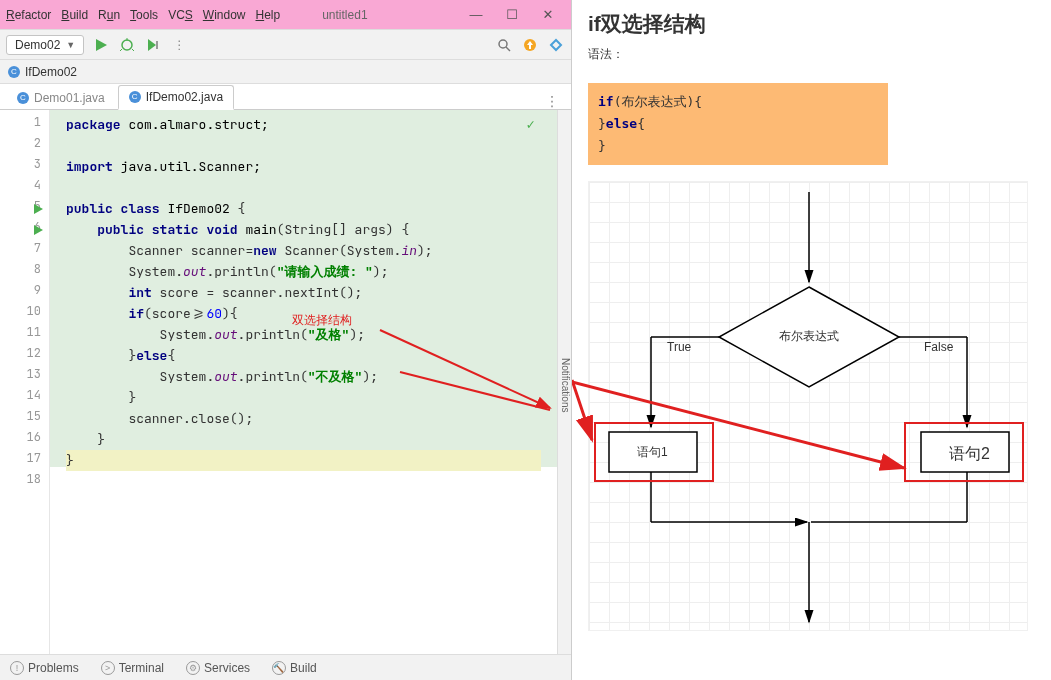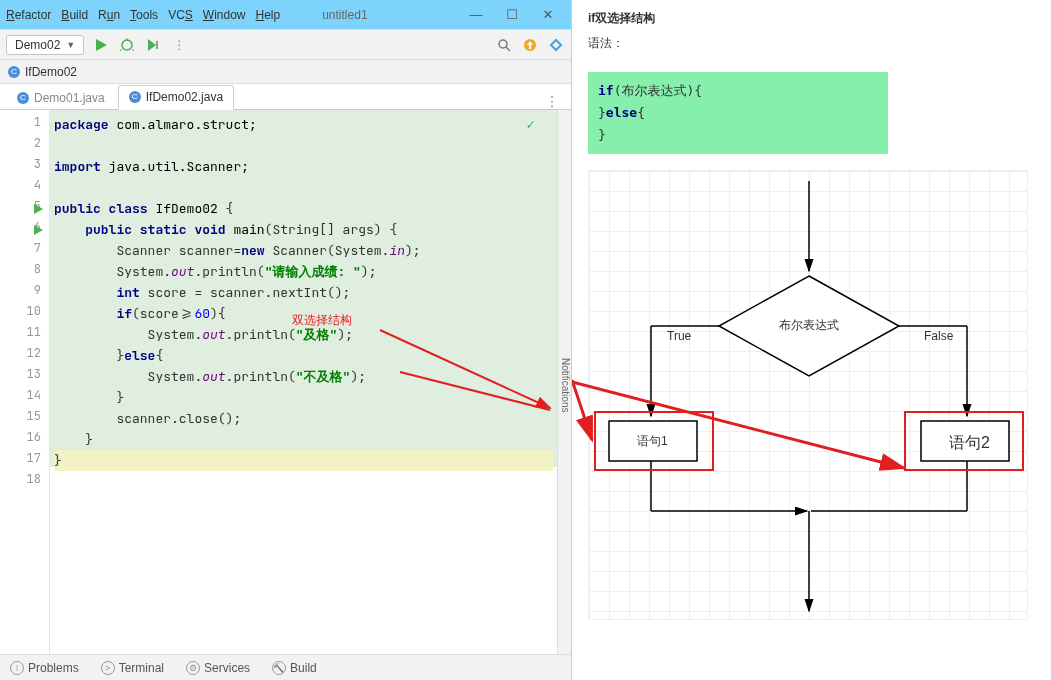--- a/index.html
+++ b/index.html
@@ -1,18 +1,18 @@
 <!DOCTYPE html>
 <html><head>
 <meta charset="utf-8">
 <style>
 * { box-sizing: border-box; margin: 0; padding: 0; }
 body { font-family: "Segoe UI", Arial, sans-serif; font-size: 12px; color: #333; background: #fff; width: 1051px; height: 680px; overflow: hidden; display: flex; }
 .ide { width: 572px; height: 680px; border-right: 1px solid #ccc; display: flex; flex-direction: column; background: #f2f2f2; position: relative; }
-.menubar { height: 30px; display: flex; align-items: center; padding: 0 6px; background: #7dd3fc; border-bottom: 1px solid #ddd; }
+.menubar { height: 30px; display: flex; align-items: center; padding: 0 6px; background: #f9a8d4; border-bottom: 1px solid #ddd; }
 .menubar .menu-item { margin-right: 10px; cursor: default; font-size: 12px; }
 .menubar .menu-item u { text-decoration: underline; }
 .menubar .project-title { margin-left: 32px; color: #666; font-size: 12px; }
 .menubar .spacer { flex: 1; }
 .menubar .win-btn { width: 34px; height: 16px; display: inline-flex; align-items: center; justify-content: center; font-size: 13px; color: #555; margin-left: 2px; }
 .toolbar { height: 30px; display: flex; align-items: center; padding: 0 6px; background: #f2f2f2; border-bottom: 1px solid #ddd; }
 .run-config { background: #fff; border: 1px solid #c4c4c4; border-radius: 3px; padding: 2px 8px; display: flex; align-items: center; font-size: 12px; }
 .run-config .arrow { margin-left: 6px; font-size: 9px; color: #666; }
 .tool-icon { margin-left: 8px; display: inline-flex; align-items: center; justify-content: center; width: 18px; height: 18px; }
 .toolbar .spacer { flex: 1; }
@@ -21,37 +21,37 @@
 .tab { padding: 4px 10px; border: 1px solid transparent; border-bottom: none; border-radius: 3px 3px 0 0; display: flex; align-items: center; font-size: 12px; margin-right: 2px; }
 .tab.active { background: #fff; border-color: #ccc; border-bottom: 2px solid #fff; position: relative; top: 1px; }
 .tab .file-icon { width: 12px; height: 12px; border-radius: 50%; background: #4a90d9; margin-right: 5px; display: inline-block; text-align:center; font-size:8px; color:#fff; line-height:12px; }
 .tab.inactive { color: #888; }
 .tabs .spacer { flex: 1; }
 .tabs .more { color: #888; font-size: 14px; padding: 0 6px; }
 .editor-area { flex: 1; display: flex; background: #fff; position: relative; overflow: hidden; }
 .gutter { width: 50px; background: #fff; border-right: 1px solid #e6e6e6; padding-top: 4px; font-family: "JetBrains Mono","Consolas",monospace; font-size: 12px; color: #999; text-align: right; }
 .gutter .ln { height: 21px; padding-right: 8px; position: relative; }
 .gutter .run-tri { position: absolute; left: 34px; top: 4px; }
-.code { flex: 1; padding: 4px 4px; font-family: "JetBrains Mono","Consolas",monospace; font-size: 13px; line-height: 21px; white-space: pre; background: linear-gradient(to bottom, #e0eee0 0, #e0eee0 357px, #fff 357px); position: relative; }
+.code { flex: 1; padding: 4px 16px; font-family: "JetBrains Mono","Consolas",monospace; font-size: 13px; line-height: 21px; white-space: pre; background: linear-gradient(to bottom, #e0eee0 0, #e0eee0 357px, #fff 357px); position: relative; }
 .kw { color: #000080; font-weight: bold; }
 .cls { color: #000; }
 .str { color: #008000; font-weight: bold; }
 .fld { color: #660e7a; font-style: italic; }
 .pkg { color: #000; }
 .num { color: #0000ff; }
 .hl { background: #f2f2c5; }
 .anno-label { position: absolute; color: #e02020; font-size: 12px; font-family: "Segoe UI", Arial, sans-serif; margin-left: 20px; }
 .side-strip { width: 14px; background: #f2f2f2; border-left: 1px solid #ddd; writing-mode: vertical-rl; font-size: 10px; color: #666; text-align:center; padding-top:6px; }
 .bottom-tool { height: 26px; border-top: 1px solid #ddd; display: flex; align-items: center; padding: 0 10px; background: #f2f2f2; }
 .bottom-tool .bt-item { display: flex; align-items: center; margin-right: 22px; font-size: 12px; color: #555; }
 .bottom-tool .bt-icon { width: 14px; height: 14px; margin-right: 4px; border:1px solid #999; border-radius:50%; display:inline-flex; align-items:center; justify-content:center; font-size:9px; color:#999;}
 .right-pane { flex: 1; padding: 10px 16px; background: #fff; position: relative; }
-.right-pane h3 { font-size: 12px; font-weight: bold; margin-bottom: 8px; }
+.right-pane h3 { font-size: 21px; font-weight: bold; margin-bottom: 8px; }
 .right-pane .syntax-label { font-size: 12px; color: #333; margin-bottom: 20px; }
-.code-block { background: #86efac; padding: 8px 10px; font-family: "Consolas", monospace; font-size: 13px; line-height: 22px; width: 300px; }
+.code-block { background: #fdba74; padding: 8px 10px; font-family: "Consolas", monospace; font-size: 13px; line-height: 22px; width: 300px; }
 .code-block .kw2 { color: #000080; font-weight: bold; }
 .code-block .cmt { color: #008000; }
 .code-block .bool { color: #000080; font-weight: bold; }
 .diagram { margin-top: 16px; width: 440px; height: 450px; background-image: linear-gradient(#eee 1px, transparent 1px), linear-gradient(90deg, #eee 1px, transparent 1px); background-size: 20px 20px; position: relative; border: 1px solid #f0f0f0; }
 .red-box { position:absolute; border:2px solid #e02020; }
 .check-icon { position:absolute; top:4px; right:22px; color:#4caf50; font-size:14px; }
 svg.fc { position:absolute; top:0; left:0; }
 </style>
 </head>
 <body>

